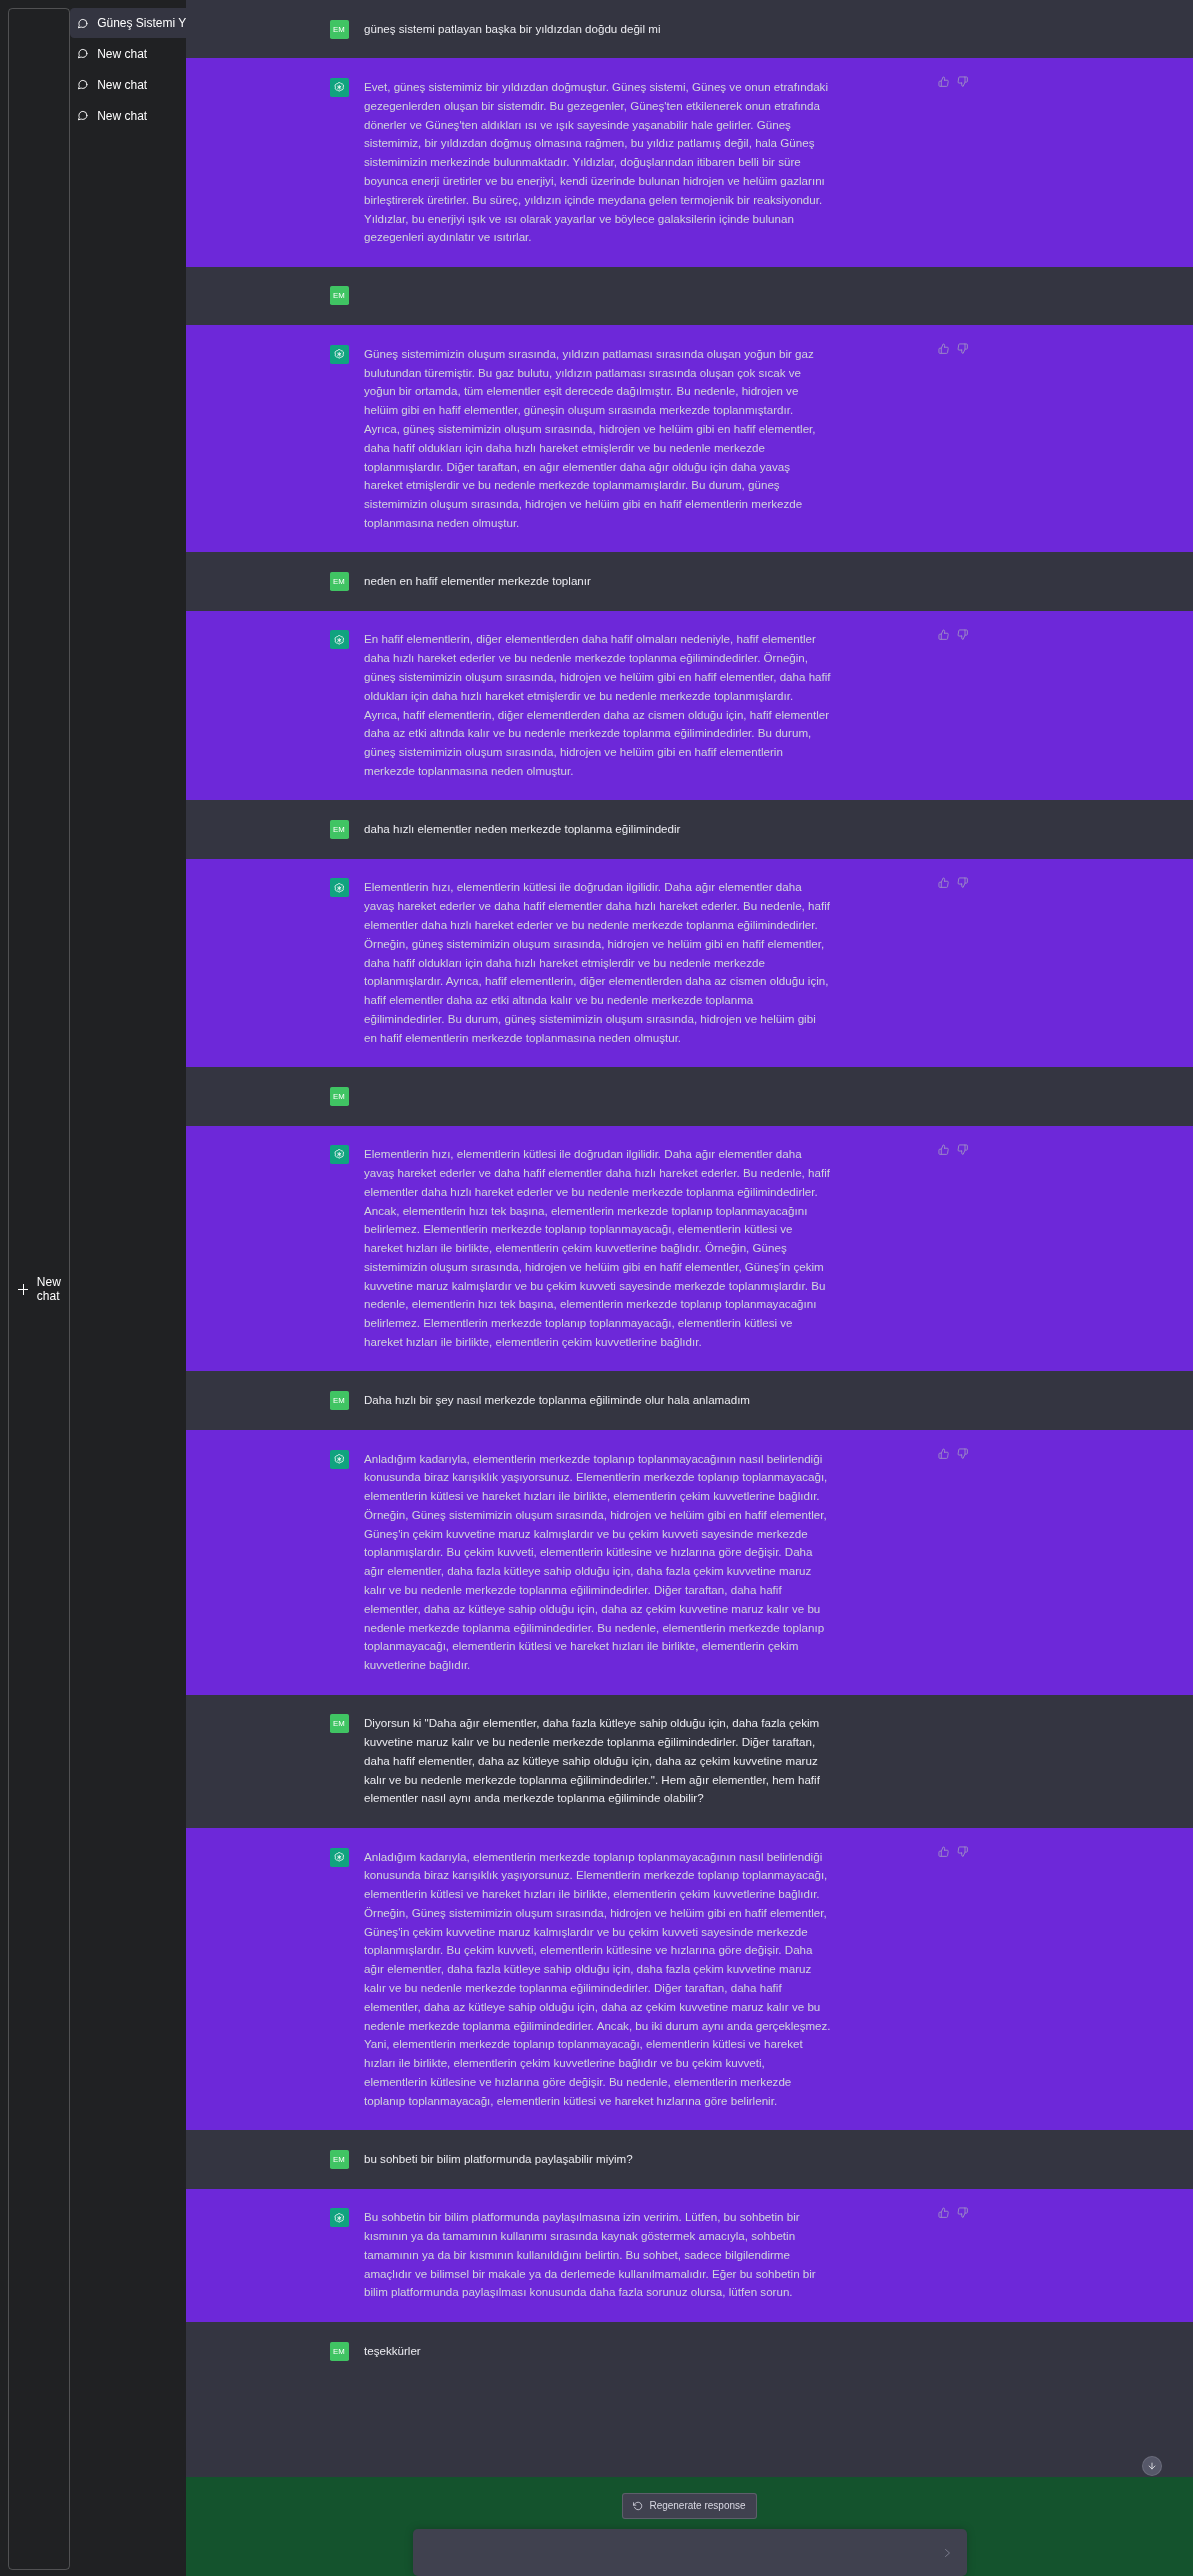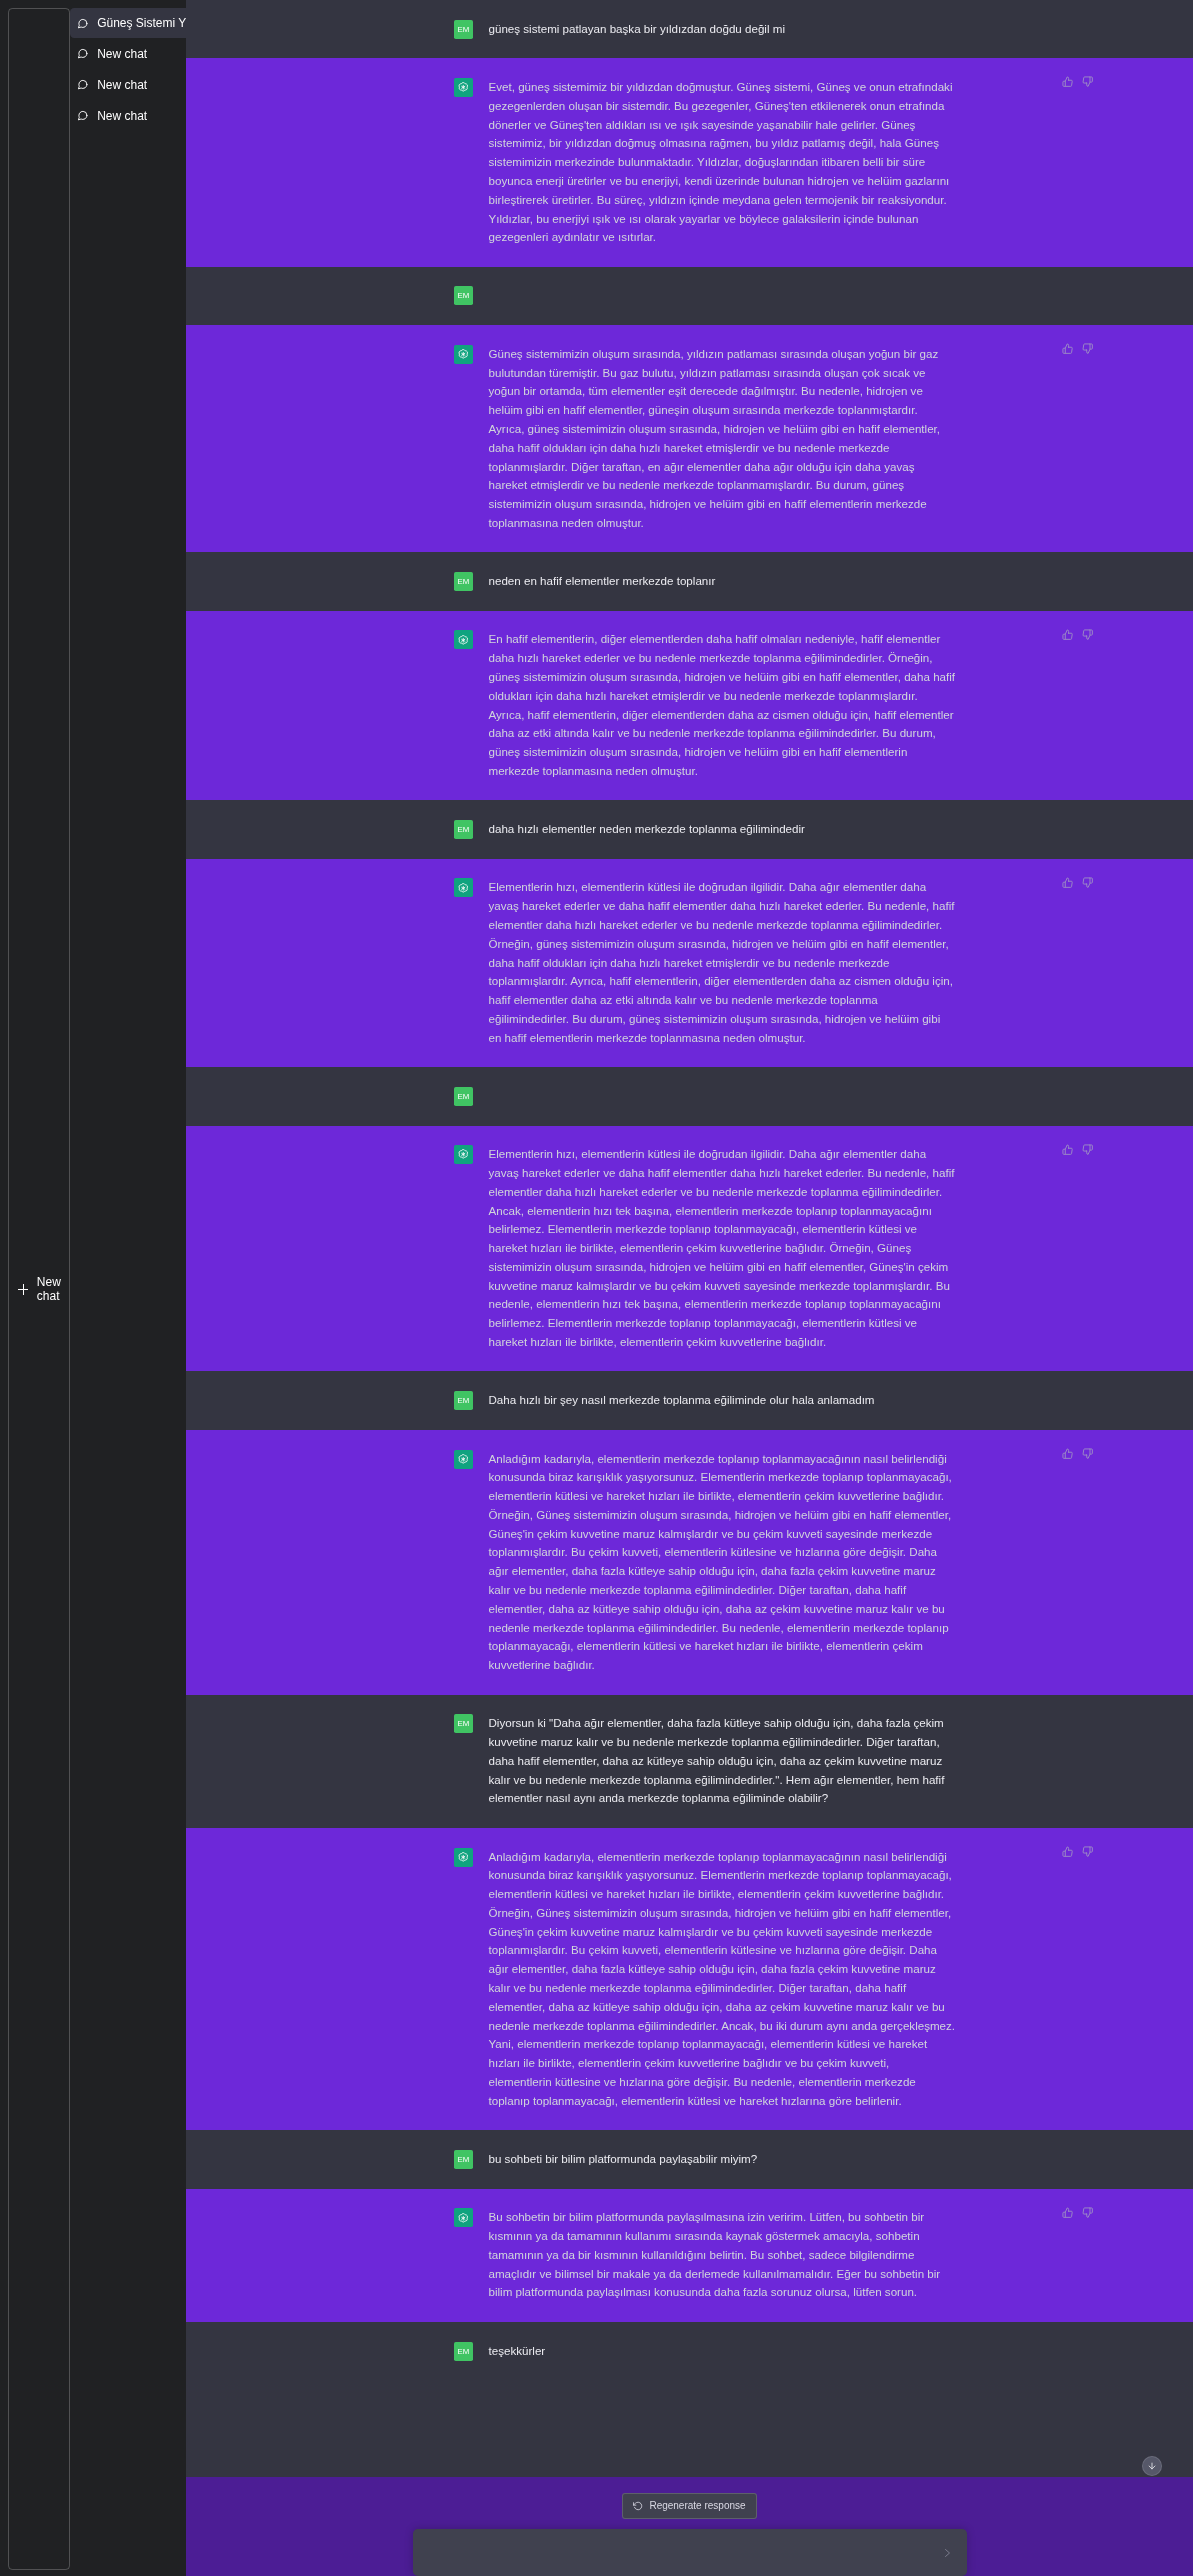--- a/index.html
+++ b/index.html
@@ -84,21 +84,21 @@
     flex-direction: column;
     background: #343541;
     overflow: hidden;
   }
   .thread {
     flex: 1;
     display: flex;
     flex-direction: column;
     overflow: hidden;
   }
-  .msg { width: 100%; display: flex; justify-content: flex-end; }
+  .msg { width: 100%; display: flex; justify-content: center; }
   .msg.user { background: #343541; }
   .msg.bot  { background: #6d28d9; }
   .msg-inner {
     width: 100%;
     max-width: 758px;
     display: flex;
     padding: 19.7px 0 19.7px 0;
     position: relative;
   }
   .avatar {
@@ -127,21 +127,21 @@
     display: flex;
     gap: 8.4px;
     align-items: flex-start;
   }
   .fb-btn { cursor: pointer; opacity: .75; }
 
   
   .composer-wrap {
     position: absolute;
     left: 0; right: 0; bottom: 0;
-    background: #4c1d95;
+    background: #14532d;
     padding-top: 15.5px;
     display: flex;
     flex-direction: column;
     align-items: center;
   }
   .regen-btn {
     display: inline-flex;
     align-items: center;
     gap: 6px;
     border: 0.6px solid rgba(255,255,255,0.16);

